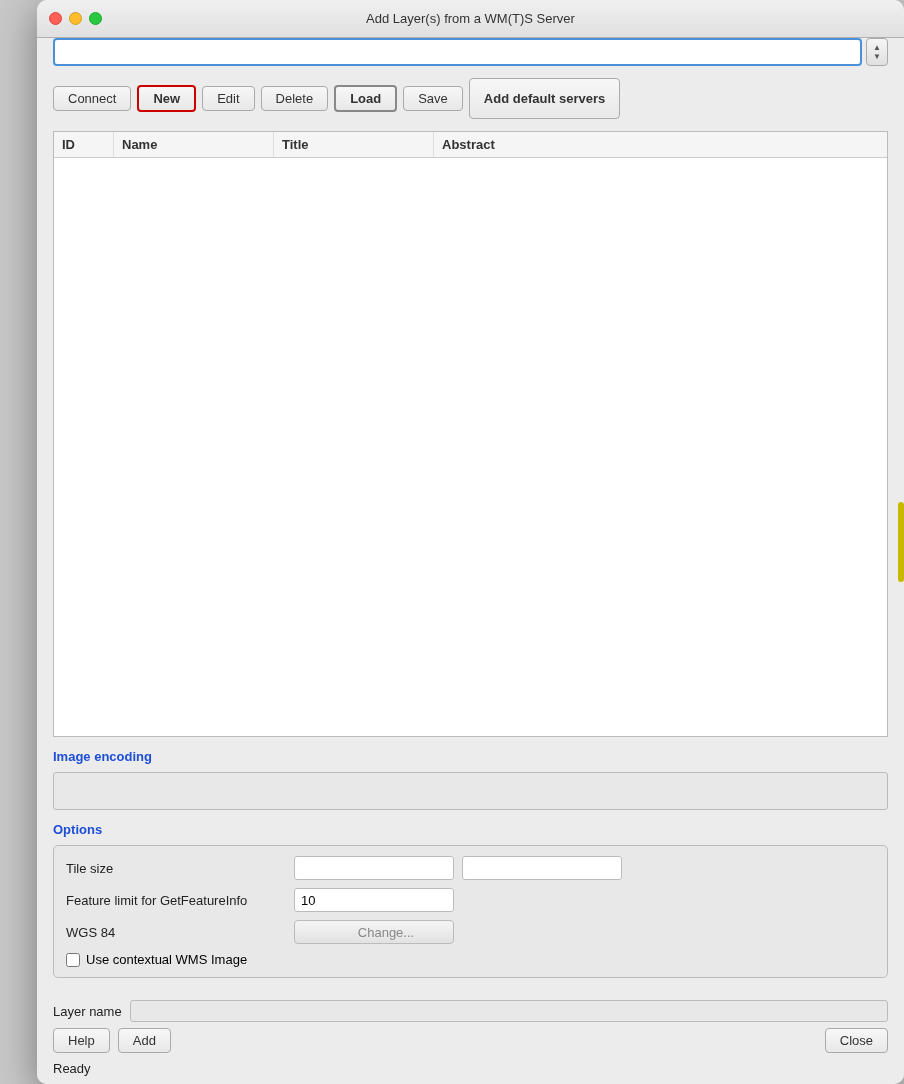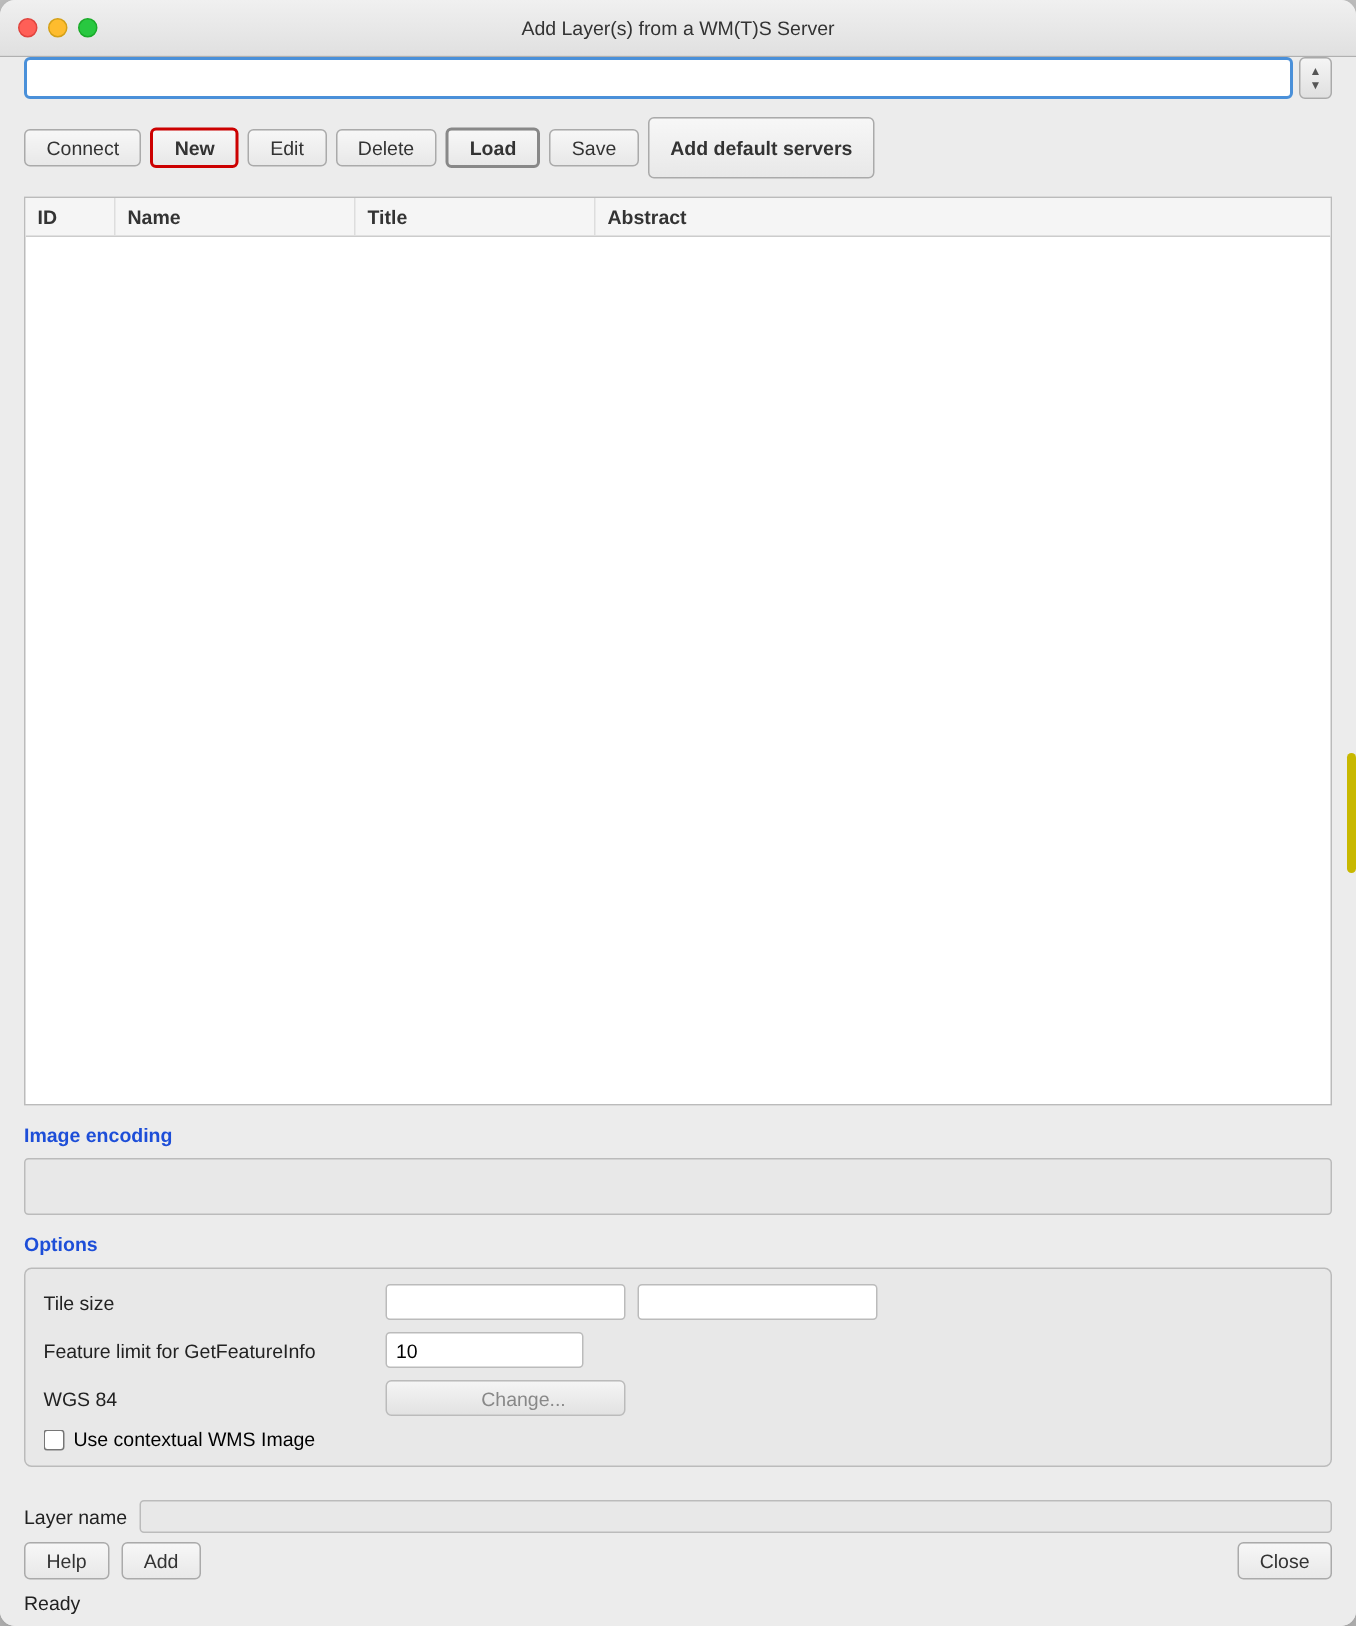--- a/index.html
+++ b/index.html
@@ -15,20 +15,21 @@
     .window {
       width: 904px;
       min-height: 1084px;
       background: #ececec;
       border-radius: 10px;
       box-shadow: 0 10px 40px rgba(0,0,0,0.4);
       display: flex;
       flex-direction: column;
       overflow: hidden;
       position: relative;
+      margin-left: 37px;
     }
     .title-bar {
       background: linear-gradient(to bottom, #f0f0f0, #e0e0e0);
       border-bottom: 1px solid #b0b0b0;
       height: 38px;
       display: flex;
       align-items: center;
       justify-content: center;
       position: relative;
       border-radius: 10px 10px 0 0;
@@ -197,21 +198,21 @@
       display: flex;
       align-items: center;
       gap: 8px;
     }
     .option-label {
       font-size: 13px;
       color: #222;
       flex: 0 0 220px;
     }
     .option-input-small {
-      width: 132px;
+      width: 160px;
       height: 24px;
       border: 1px solid #bbb;
       border-radius: 3px;
       background: white;
       padding: 0 6px;
       font-size: 13px;
       outline: none;
     }
     .tile-size-row {
       display: flex;

